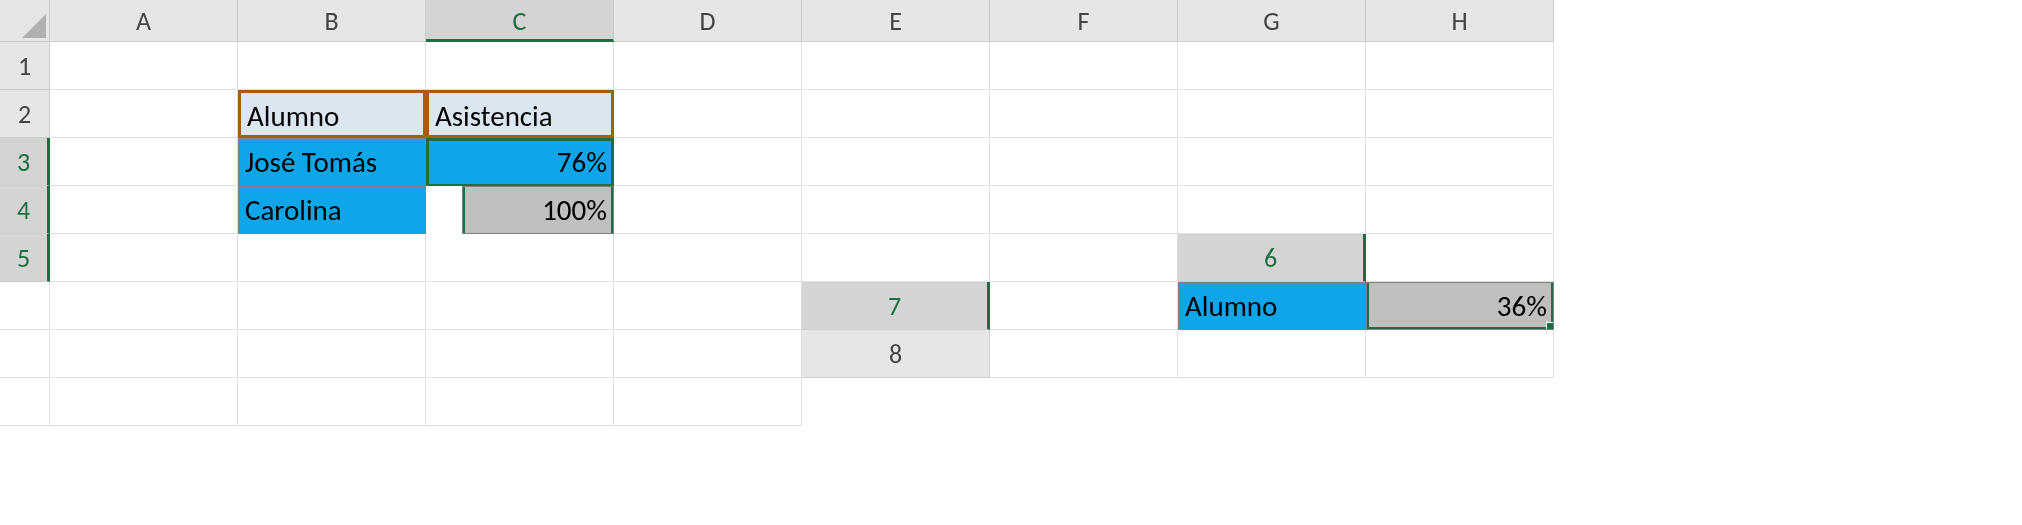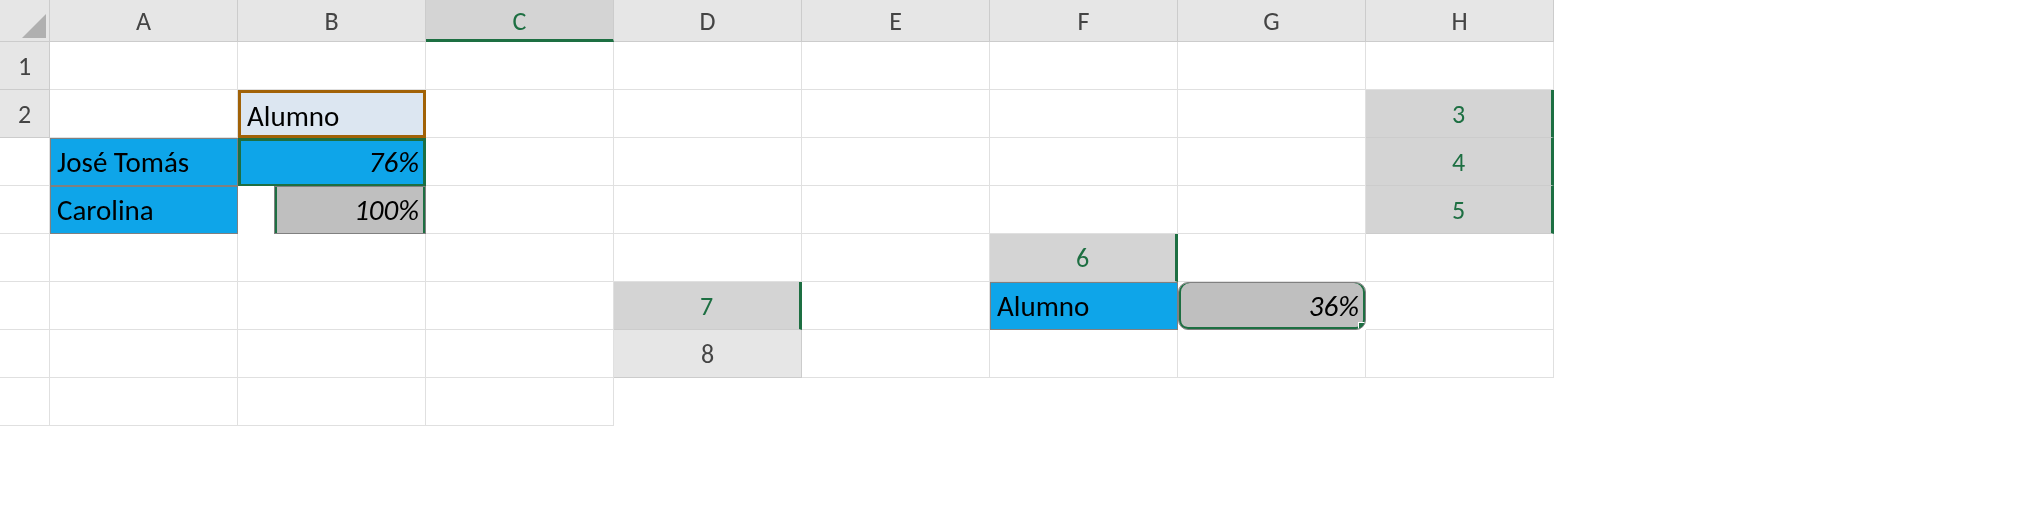--- a/index.html
+++ b/index.html
@@ -81,21 +81,21 @@
     background: #dce6f1;
     border: 3px solid #a16207;
     color: #000000;
     text-align: left;
   }
   .dcell {
     background: #0ea5e9;
     border: 1px solid #808080;
     text-align: left;
   }
-  .dcell.num { text-align: right; font-style: italic; }
+  .dcell.num { text-align: right; }
   .shade { background: #bfbfbf; }
   .active {
     outline: 2px solid #1d6f42;
     outline-offset: -2px;
     z-index: 5;
   }
   .selrange::after {
     content: "";
     position: absolute;
     right: -3px;
@@ -104,21 +104,21 @@
     height: 8px;
     background: #1d6f42;
     border: 1px solid #ffffff;
     z-index: 10;
   }
   .selcol {
     box-shadow: inset 2px 0 0 #1d6f42, inset -2px 0 0 #1d6f42;
     margin-left: 36px;
   }
   .seltop { box-shadow: inset 2px 0 0 #1d6f42, inset -2px 0 0 #1d6f42, inset 0 2px 0 #1d6f42; }
-  .selbot { box-shadow: inset 2px 0 0 #1d6f42, inset -2px 0 0 #1d6f42, inset 0 -2px 0 #1d6f42; border-radius: 10px; }
+  .selbot { box-shadow: inset 2px 0 0 #1d6f42, inset -2px 0 0 #1d6f42, inset 0 -2px 0 #1d6f42; }
 </style>
 </head>
 <body>
 
 <div class="sheet">
 
   <div class="corner"></div>
   <div class="hdr">A</div>
   <div class="hdr">B</div>
   <div class="hdr sel">C</div>
@@ -134,20 +134,21 @@
   <div class="cell"></div>
   <div class="cell"></div>
   <div class="cell"></div>
   <div class="cell"></div>
   <div class="cell"></div>
   <div class="cell"></div>
 
   <div class="rowhdr">2</div>
   <div class="cell"></div>
   <div class="cell dthdr">Alumno</div>
+  <div class="cell dthdr">Asistencia</div>
   <div class="cell"></div>
   <div class="cell"></div>
   <div class="cell"></div>
   <div class="cell"></div>
   <div class="cell"></div>
 
   <div class="rowhdr sel">3</div>
   <div class="cell"></div>
   <div class="cell dcell">José Tomás</div>
   <div class="cell dcell num active seltop">76%</div>

